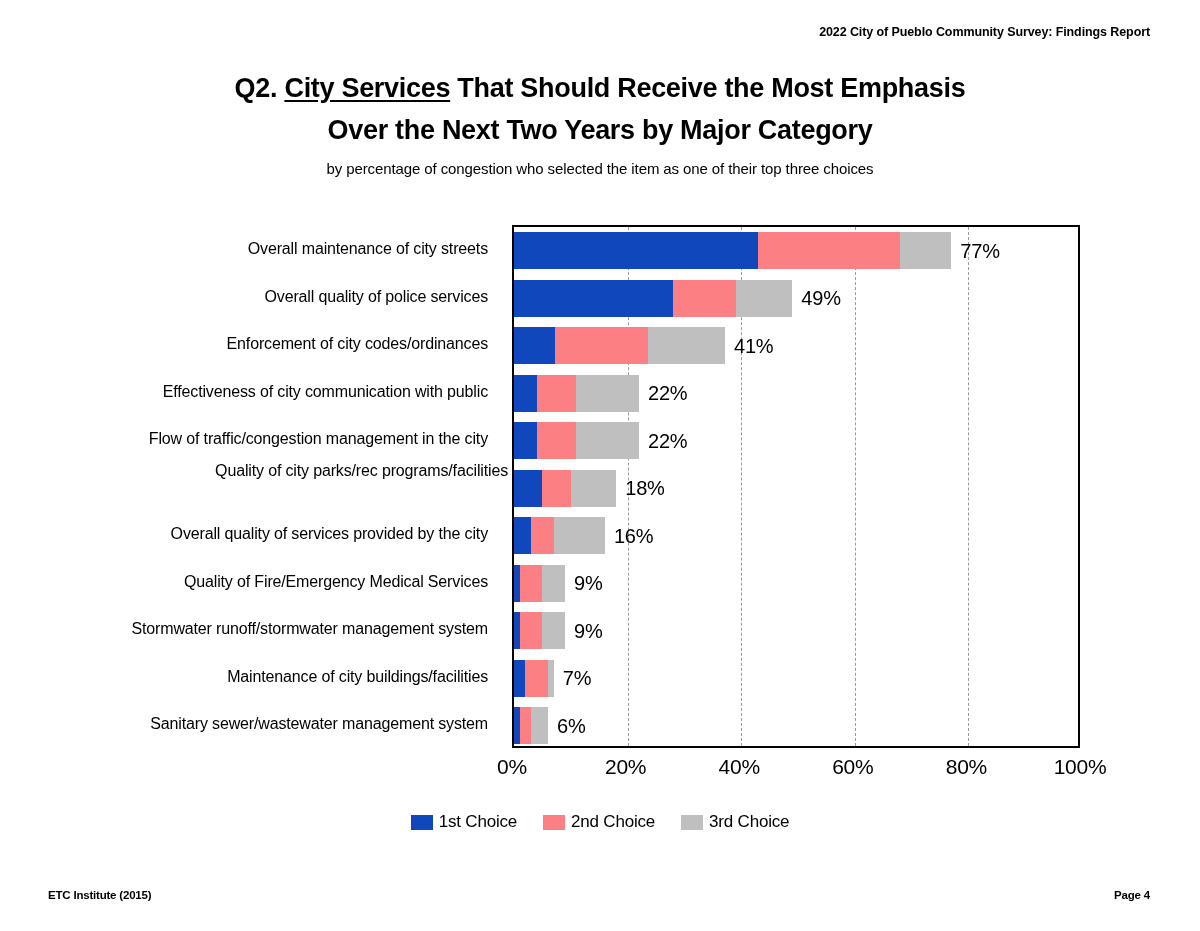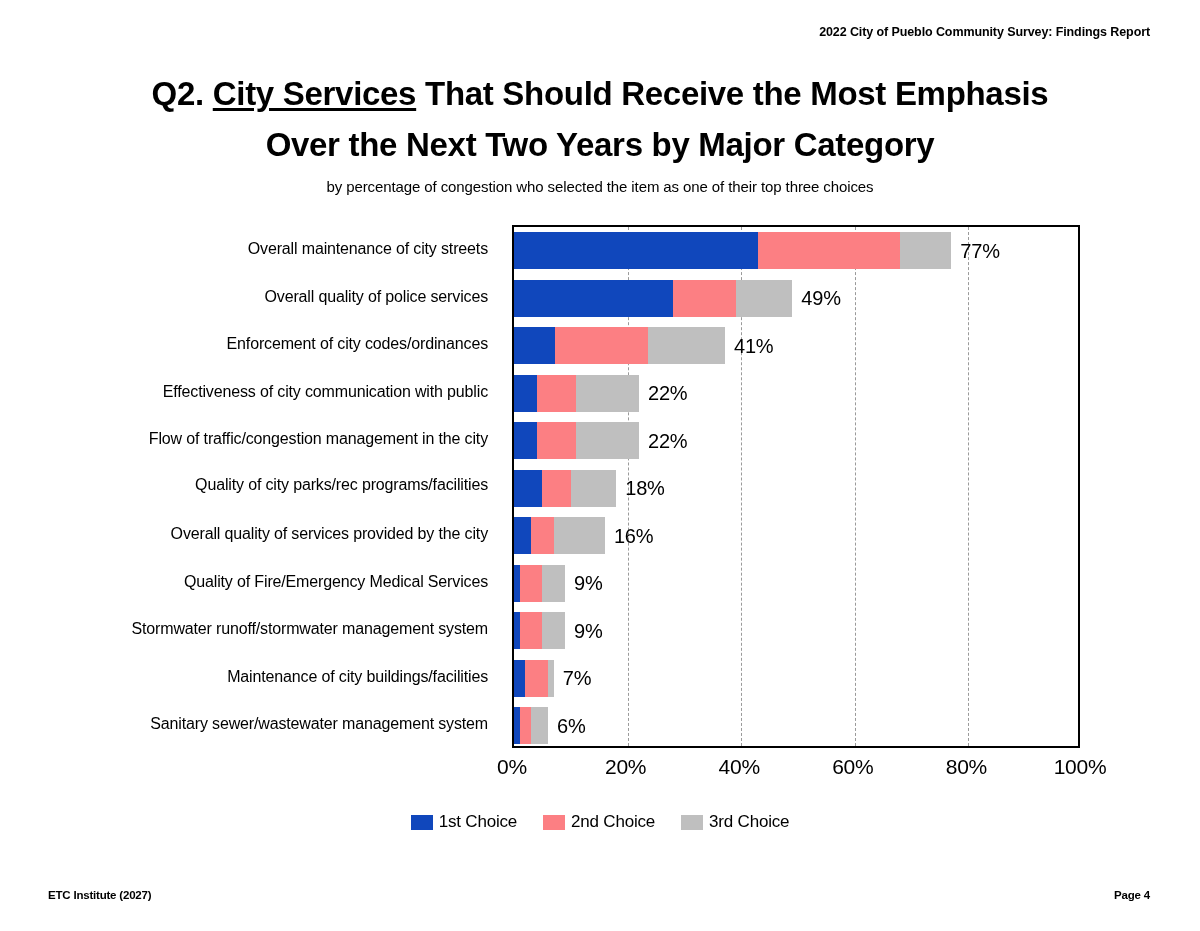--- a/index.html
+++ b/index.html
@@ -23,21 +23,21 @@
     white-space: nowrap;
   }
 
   
   #title-block {
     position: absolute;
     top: 68px; left: 0; width: 1200px;
     text-align: center;
   }
   .title-line {
-    font-size: 33px;
+    font-size: 27px;
     font-weight: bold;
     line-height: 1.55;
     letter-spacing: -0.3px;
   }
   .title-underline { text-decoration: underline; text-underline-offset: 3px; }
   #chart-subtitle {
     font-size: 15px;
     font-weight: normal;
     margin-top: 8px;
     letter-spacing: -0.1px;
@@ -153,21 +153,21 @@
   <div class="title-line">Over the Next Two Years by Major Category</div>
   <div id="chart-subtitle">by percentage of congestion who selected the item as one of their top three choices</div>
 </div>
 
 <div id="cat-labels">
     <div class="cat-label" style="top: 5px; padding-right: 12px;">Overall maintenance of city streets</div>
     <div class="cat-label" style="top: 52.5px; padding-right: 12px;">Overall quality of police services</div>
     <div class="cat-label" style="top: 100px; padding-right: 12px;">Enforcement of city codes/ordinances</div>
     <div class="cat-label" style="top: 147.5px; padding-right: 12px;">Effectiveness of city communication with public</div>
     <div class="cat-label" style="top: 195px; padding-right: 12px;">Flow of traffic/congestion management in the city</div>
-    <div class="cat-label" style="top: 241px; padding-right: 12px;">Quality of city parks/rec programs/facilities</div>
+    <div class="cat-label" style="top: 227px; padding-right: 12px; margin-left: 20px;">Quality of city parks/rec programs/facilities</div>
     <div class="cat-label" style="top: 290px; padding-right: 12px;">Overall quality of services provided by the city</div>
     <div class="cat-label" style="top: 337.5px; padding-right: 12px;">Quality of Fire/Emergency Medical Services</div>
     <div class="cat-label" style="top: 385px; padding-right: 12px;">Stormwater runoff/stormwater management system</div>
     <div class="cat-label" style="top: 432.5px; padding-right: 12px;">Maintenance of city buildings/facilities</div>
     <div class="cat-label" style="top: 480px; padding-right: 12px;">Sanitary sewer/wastewater management system</div>
   </div>
 
 <div id="plot-area">
   <div id="plot-inner">
       <div class="gridline" style="left: 113.6px;"></div>
@@ -260,14 +260,14 @@
     <div class="legend-item">
       <span class="legend-swatch" style="background: rgb(252, 127, 131);"></span>
       <span class="legend-text">2nd Choice</span>
     </div>
     <div class="legend-item">
       <span class="legend-swatch" style="background: rgb(191, 191, 191);"></span>
       <span class="legend-text">3rd Choice</span>
     </div>
   </div>
 
-<div id="footer-left">ETC Institute (2027)</div>
+<div id="footer-left">ETC Institute (2015)</div>
 <div id="footer-right">Page 4</div>
 
 </body></html>

